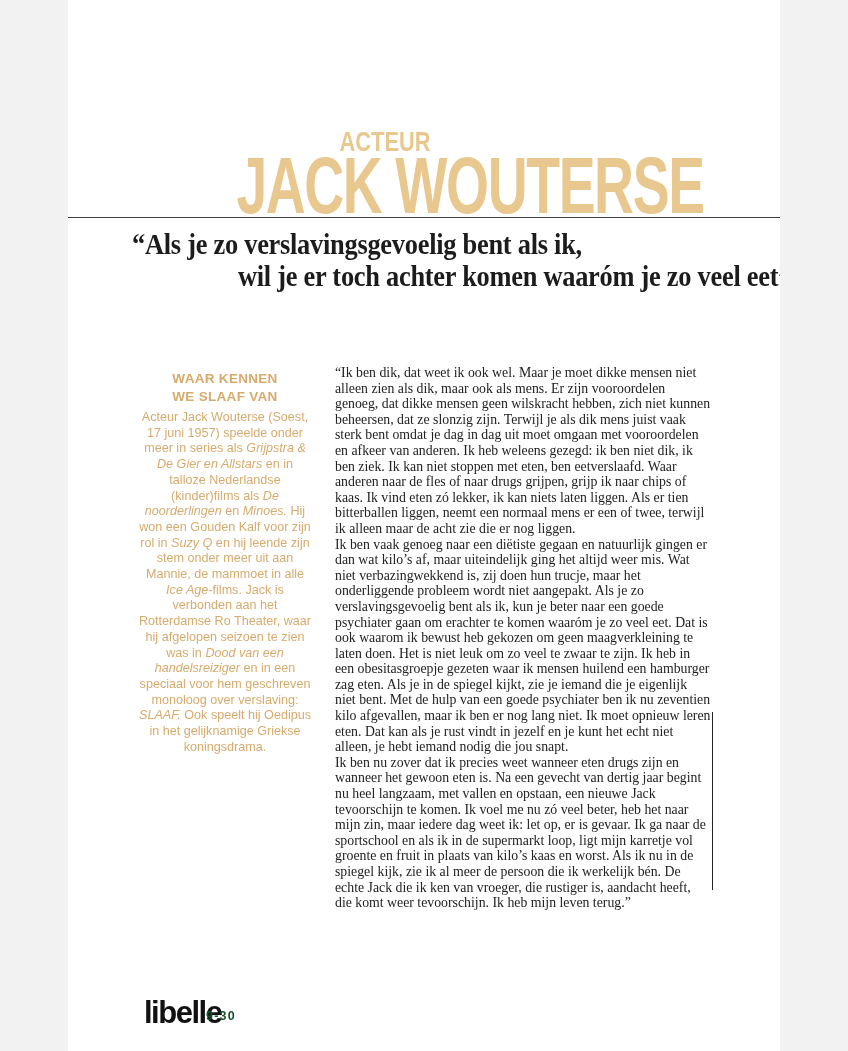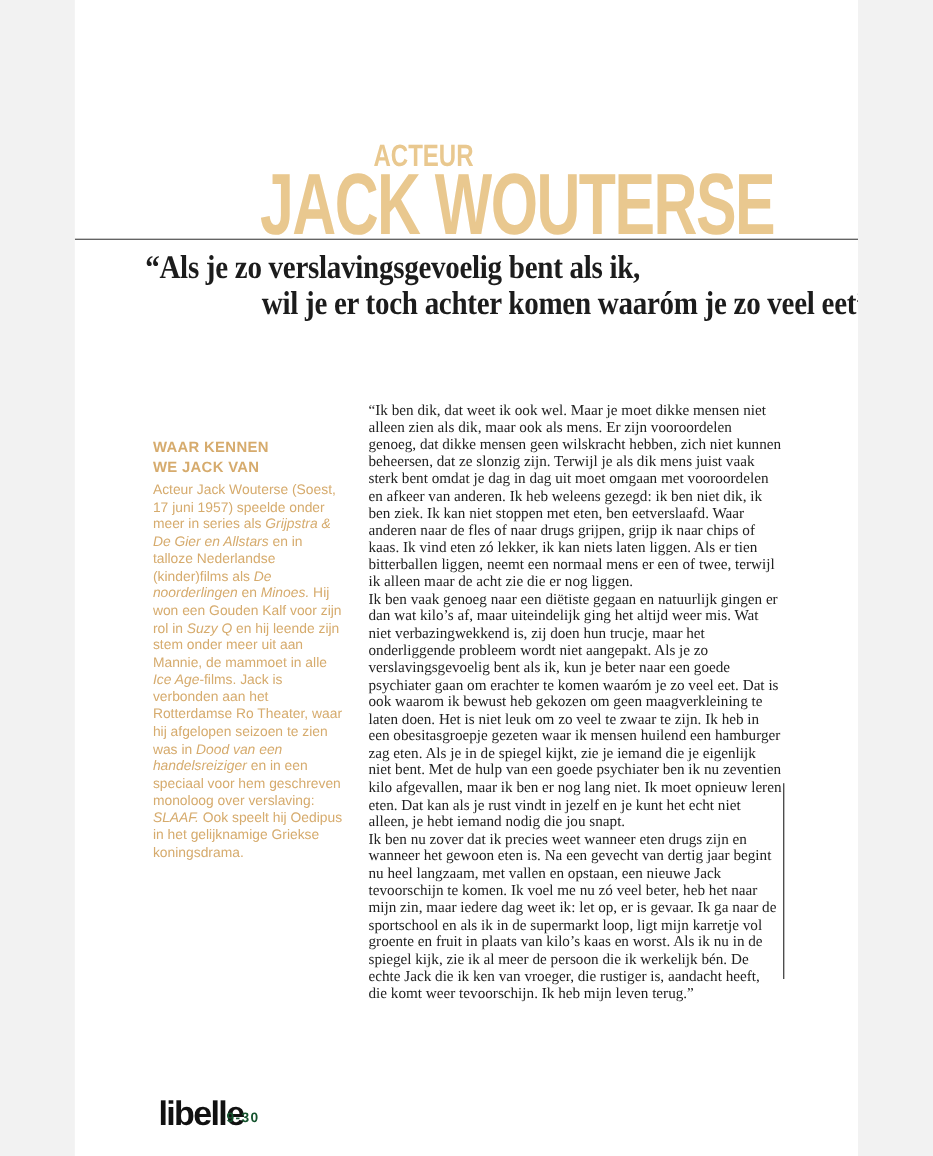--- a/index.html
+++ b/index.html
@@ -30,21 +30,21 @@
     position:absolute; font-family:"Liberation Serif", serif;
     font-weight:bold; font-size:30px; line-height:1; color:#1c1c1c;
     white-space:nowrap; transform:scaleX(0.88); transform-origin:0 0;
     letter-spacing:-0.3px;
   }
   .quote-line1 { left:64px;  top:229px; }
   .quote-line2 { left:170px; top:261px; }
   
   .infobox {
     position:absolute; top:370px; left:71px; width:172px;
-    text-align:left; color:var(--goldtext); hyphens:auto;margin-top:28px;
+    text-align:center; color:var(--goldtext); hyphens:auto;
   }
   .infobox-heading { font-size:13.5px; font-weight:bold; letter-spacing:0.3px; line-height:18px; }
   .infobox-body { margin:4px 0 0; font-size:12.6px; line-height:15.7px; }
   .infobox-note { margin:1px 0 0; font-size:11px;  line-height:15px; }
   
   .article {
     position:absolute; top:365px; left:267px; width:376px;
     font-family:Liberation Serif, serif; font-size:13.8px;
     line-height:15.6px; color:#222222; hyphens:auto;
   }
@@ -83,21 +83,21 @@
   <div class="kicker">ACTEUR</div>
   <div class="title">JACK WOUTERSE</div>
   <div class="rule-h"></div>
 
   <div class="quote-line quote-line1">“Als je zo verslavingsgevoelig bent als ik,</div>
   <div class="quote-line quote-line2">wil je er toch achter komen waaróm je zo veel eet”</div>
 
   <div class="infobox">
     <div class="infobox-heading">
       <div>WAAR KENNEN</div>
-      <div>WE JACK VAN</div>
+      <div>WE SLAAF VAN</div>
     </div>
     <p class="infobox-body"><span>Acteur Jack Wouterse (Soest, 17 juni 1957) speelde onder meer in series als </span><i>Grijpstra &amp; De Gier en Allstars</i><span> en in talloze Nederlandse (kinder)films als </span><i>De noorderlingen</i><span> en </span><i>Minoes.</i><span> Hij won een Gouden Kalf voor zijn rol in </span><i>Suzy Q</i><span> en hij leende zijn stem onder meer uit aan Mannie, de mammoet in alle </span><i>Ice Age</i><span>-films. Jack is verbonden aan het Rotterdamse Ro Theater, waar hij afgelopen seizoen te zien was in </span><i>Dood van een handelsreiziger</i><span> en in een speciaal voor hem geschreven monoloog over verslaving: </span><i>SLAAF.</i><span> Ook speelt hij Oedipus in het gelijknamige Griekse koningsdrama.</span></p>
   </div>
 
   <div class="article">
     <p>“Ik ben dik, dat weet ik ook wel. Maar je moet dikke mensen niet alleen zien als dik, maar ook als mens. Er zijn vooroordelen genoeg, dat dikke mensen geen wilskracht hebben, zich niet kunnen beheersen, dat ze slonzig zijn. Terwijl je als dik mens juist vaak sterk bent omdat je dag in dag uit moet omgaan met vooroordelen en afkeer van anderen. Ik heb weleens gezegd: ik ben niet dik, ik ben ziek. Ik kan niet stoppen met eten, ben eetverslaafd. Waar anderen naar de fles of naar drugs grijpen, grijp ik naar chips of kaas. Ik vind eten zó lekker, ik kan niets laten liggen. Als er tien bitterballen liggen, neemt een normaal mens er een of twee, terwijl ik alleen maar de acht zie die er nog liggen.</p>
     <p>Ik ben vaak genoeg naar een diëtiste gegaan en natuurlijk gingen er dan wat kilo’s af, maar uiteindelijk ging het altijd weer mis. Wat niet verbazingwekkend is, zij doen hun trucje, maar het onderliggende probleem wordt niet aangepakt. Als je zo verslavingsgevoelig bent als ik, kun je beter naar een goede psychiater gaan om erachter te komen waaróm je zo veel eet. Dat is ook waarom ik bewust heb gekozen om geen maagverkleining te laten doen. Het is niet leuk om zo veel te zwaar te zijn. Ik heb in een obesitasgroepje gezeten waar ik mensen huilend een hamburger zag eten. Als je in de spiegel kijkt, zie je iemand die je eigenlijk niet bent. Met de hulp van een goede psychiater ben ik nu zeventien kilo afgevallen, maar ik ben er nog lang niet. Ik moet opnieuw leren eten. Dat kan als je rust vindt in jezelf en je kunt het echt niet alleen, je hebt iemand nodig die jou snapt.</p>
     <p>Ik ben nu zover dat ik precies weet wanneer eten drugs zijn en wanneer het gewoon eten is. Na een gevecht van dertig jaar begint nu heel langzaam, met vallen en opstaan, een nieuwe Jack tevoorschijn te komen. Ik voel me nu zó veel beter, heb het naar mijn zin, maar iedere dag weet ik: let op, er is gevaar. Ik ga naar de sportschool en als ik in de supermarkt loop, ligt mijn karretje vol groente en fruit in plaats van kilo’s kaas en worst. Als ik nu in de spiegel kijk, zie ik al meer de persoon die ik werkelijk bén. De echte Jack die ik ken van vroeger, die rustiger is, aandacht heeft, die komt weer tevoorschijn. Ik heb mijn leven terug.”</p>
   </div>
 

